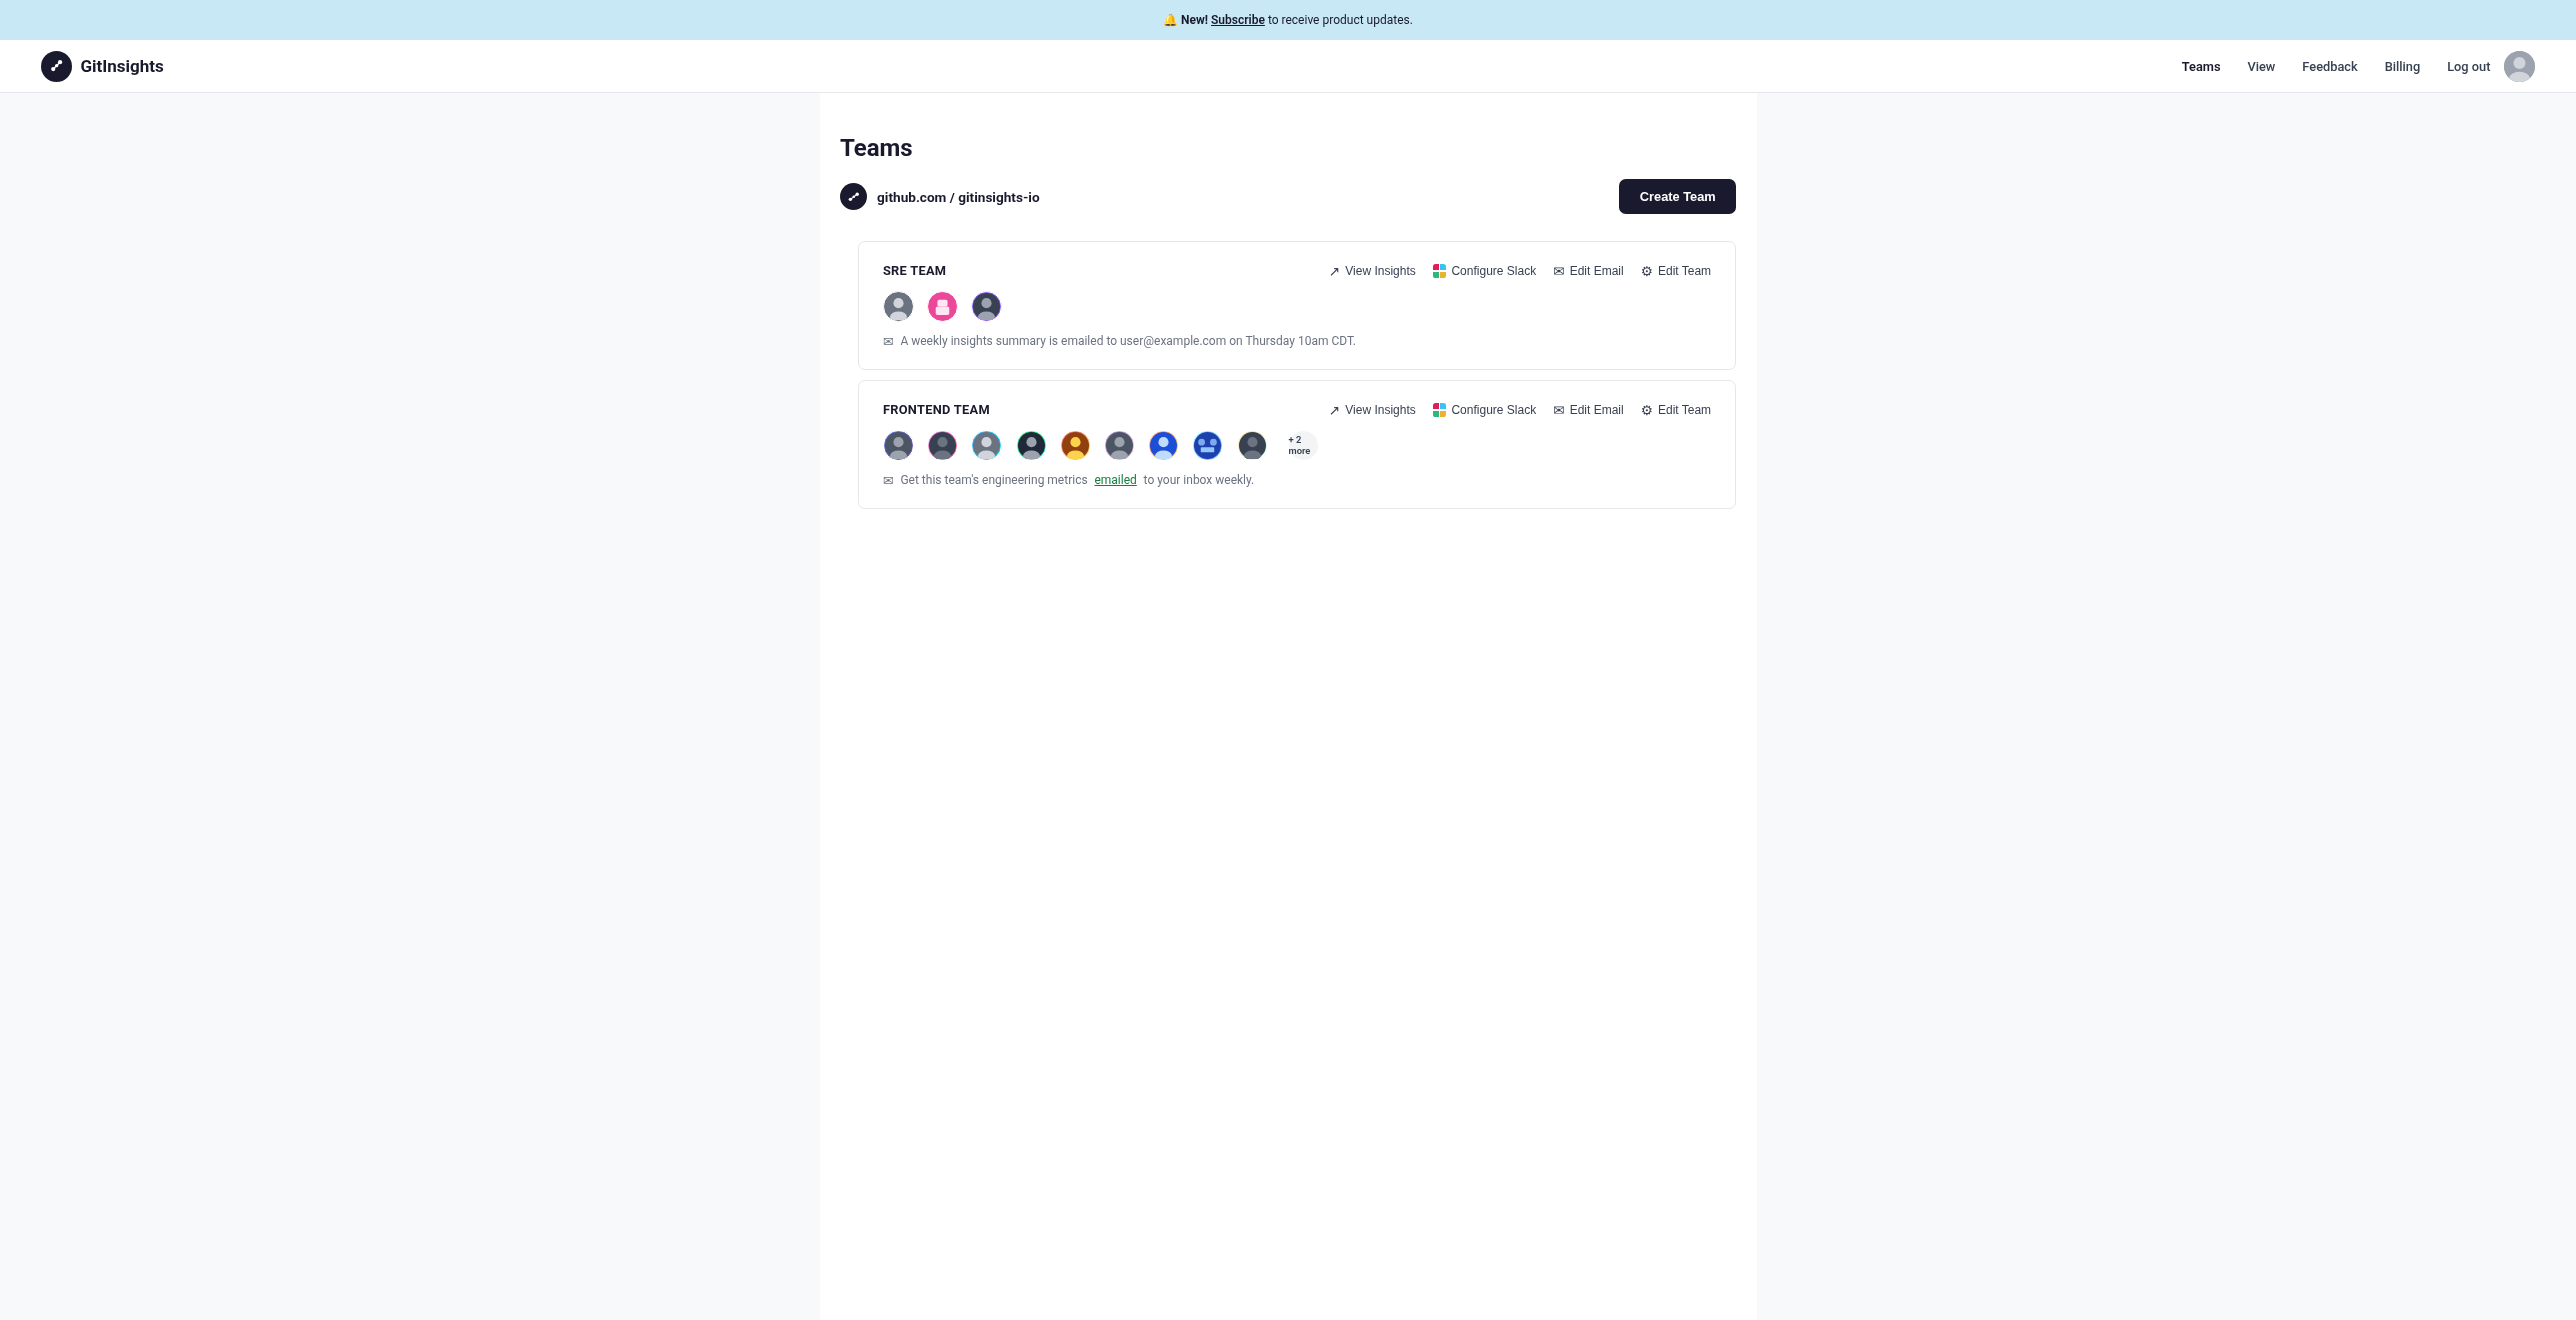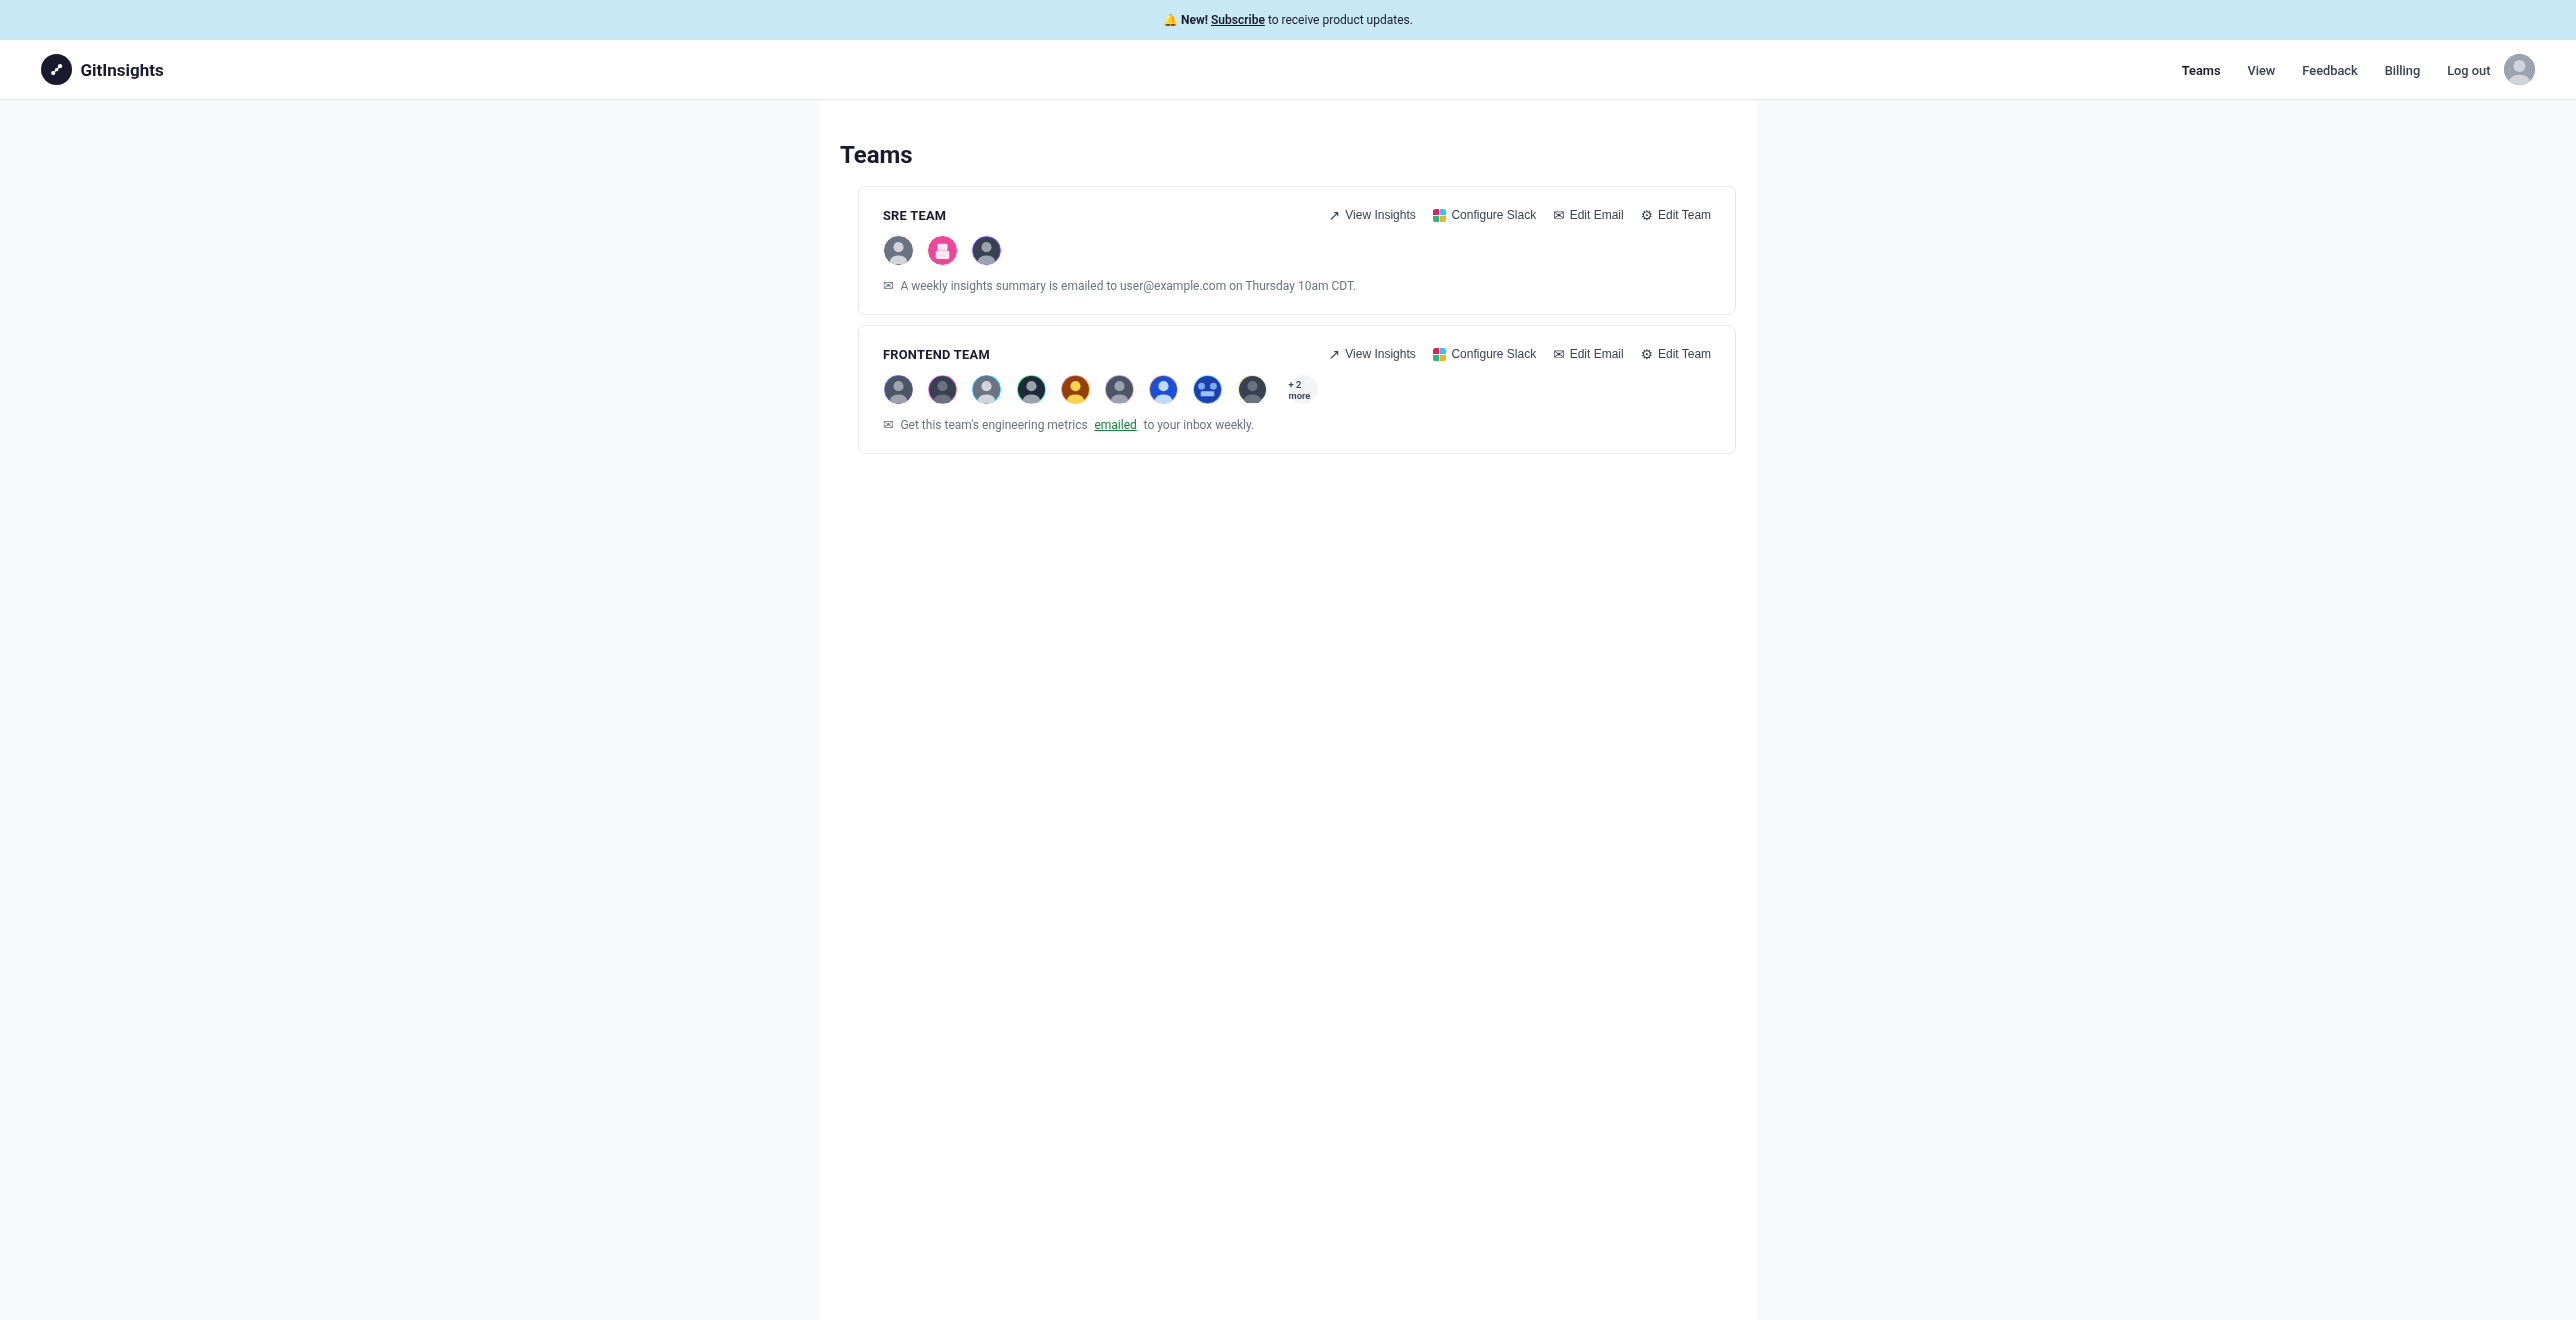--- a/index.html
+++ b/index.html
@@ -19,21 +19,21 @@
       text-decoration: underline;
     }
 
     
     nav {
       background: #fff;
       border-bottom: 0.9px solid #e5e7eb;
       display: flex;
       align-items: center;
       padding: 0 41px;
-      height: 60px;
+      height: 53px;
     }
     .nav-logo {
       display: flex;
       align-items: center;
       gap: 8.5px;
       font-size: 17px;
       font-weight: 700;
       color: #1a1a2e;
       text-decoration: none;
       margin-right: auto;
@@ -297,20 +297,36 @@
       <circle cx="18" cy="18" r="18" fill="#9ca3af"></circle>
       <circle cx="18" cy="14" r="7" fill="#d1d5db"></circle>
       <ellipse cx="18" cy="32" rx="12" ry="8" fill="#d1d5db"></ellipse>
     </svg>
   </div>
 </nav>
 
 <main>
   <h1 class="page-title">Teams</h1>
 
+  <div class="org-header">
+    <div class="org-info">
+      <div class="org-logo">
+        <svg width="13.6" height="13.6" viewBox="0 0 16 16" fill="none">
+          <circle cx="4" cy="11" r="2" fill="white"></circle>
+          <circle cx="12" cy="5" r="2" fill="white"></circle>
+          <line x1="4" y1="11" x2="12" y2="5" stroke="white" stroke-width="1.2"></line>
+          <circle cx="8" cy="8" r="1.5" fill="white"></circle>
+        </svg>
+      </div>
+      <span class="org-name">
+        <span>github.com / </span><span>gitinsights-io</span>
+      </span>
+    </div>
+    <button class="create-team-btn">Create Team</button>
+  </div>
 
   <div class="teams-list">
 
     <div class="team-card">
       <div class="team-card-header">
         <span class="team-name">SRE TEAM</span>
         <div class="team-actions">
           <button class="team-action-btn">
             <span class="action-icon">↗</span>
             <span>View Insights</span>

